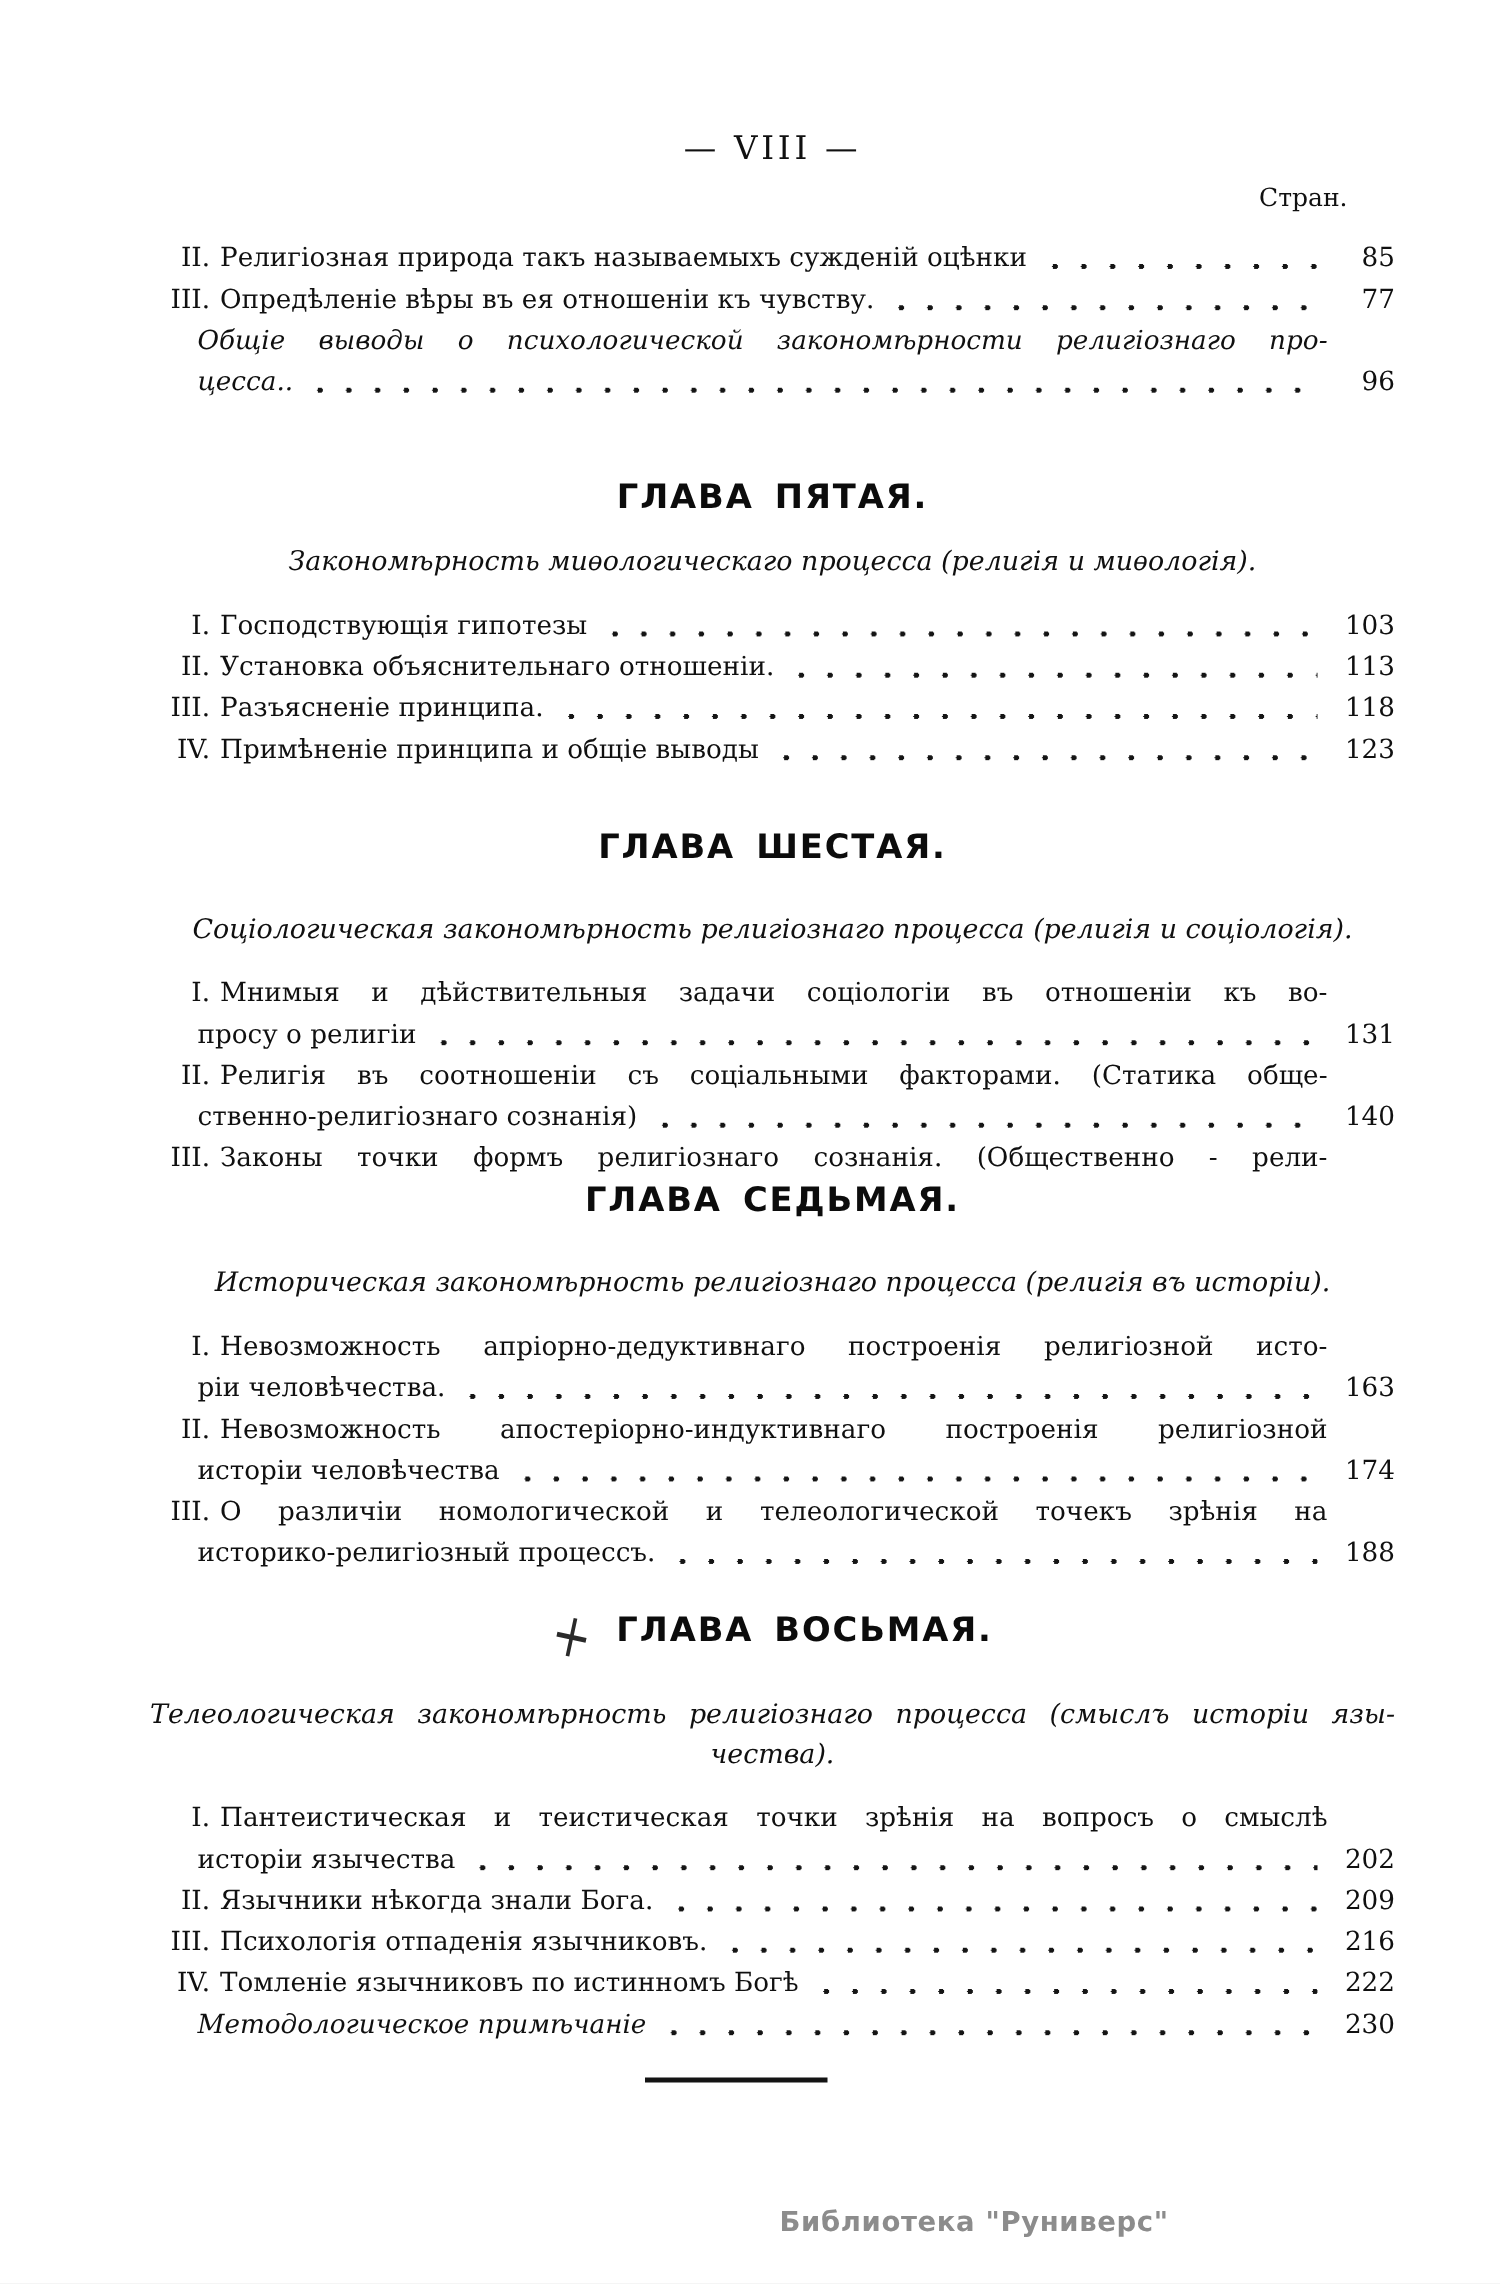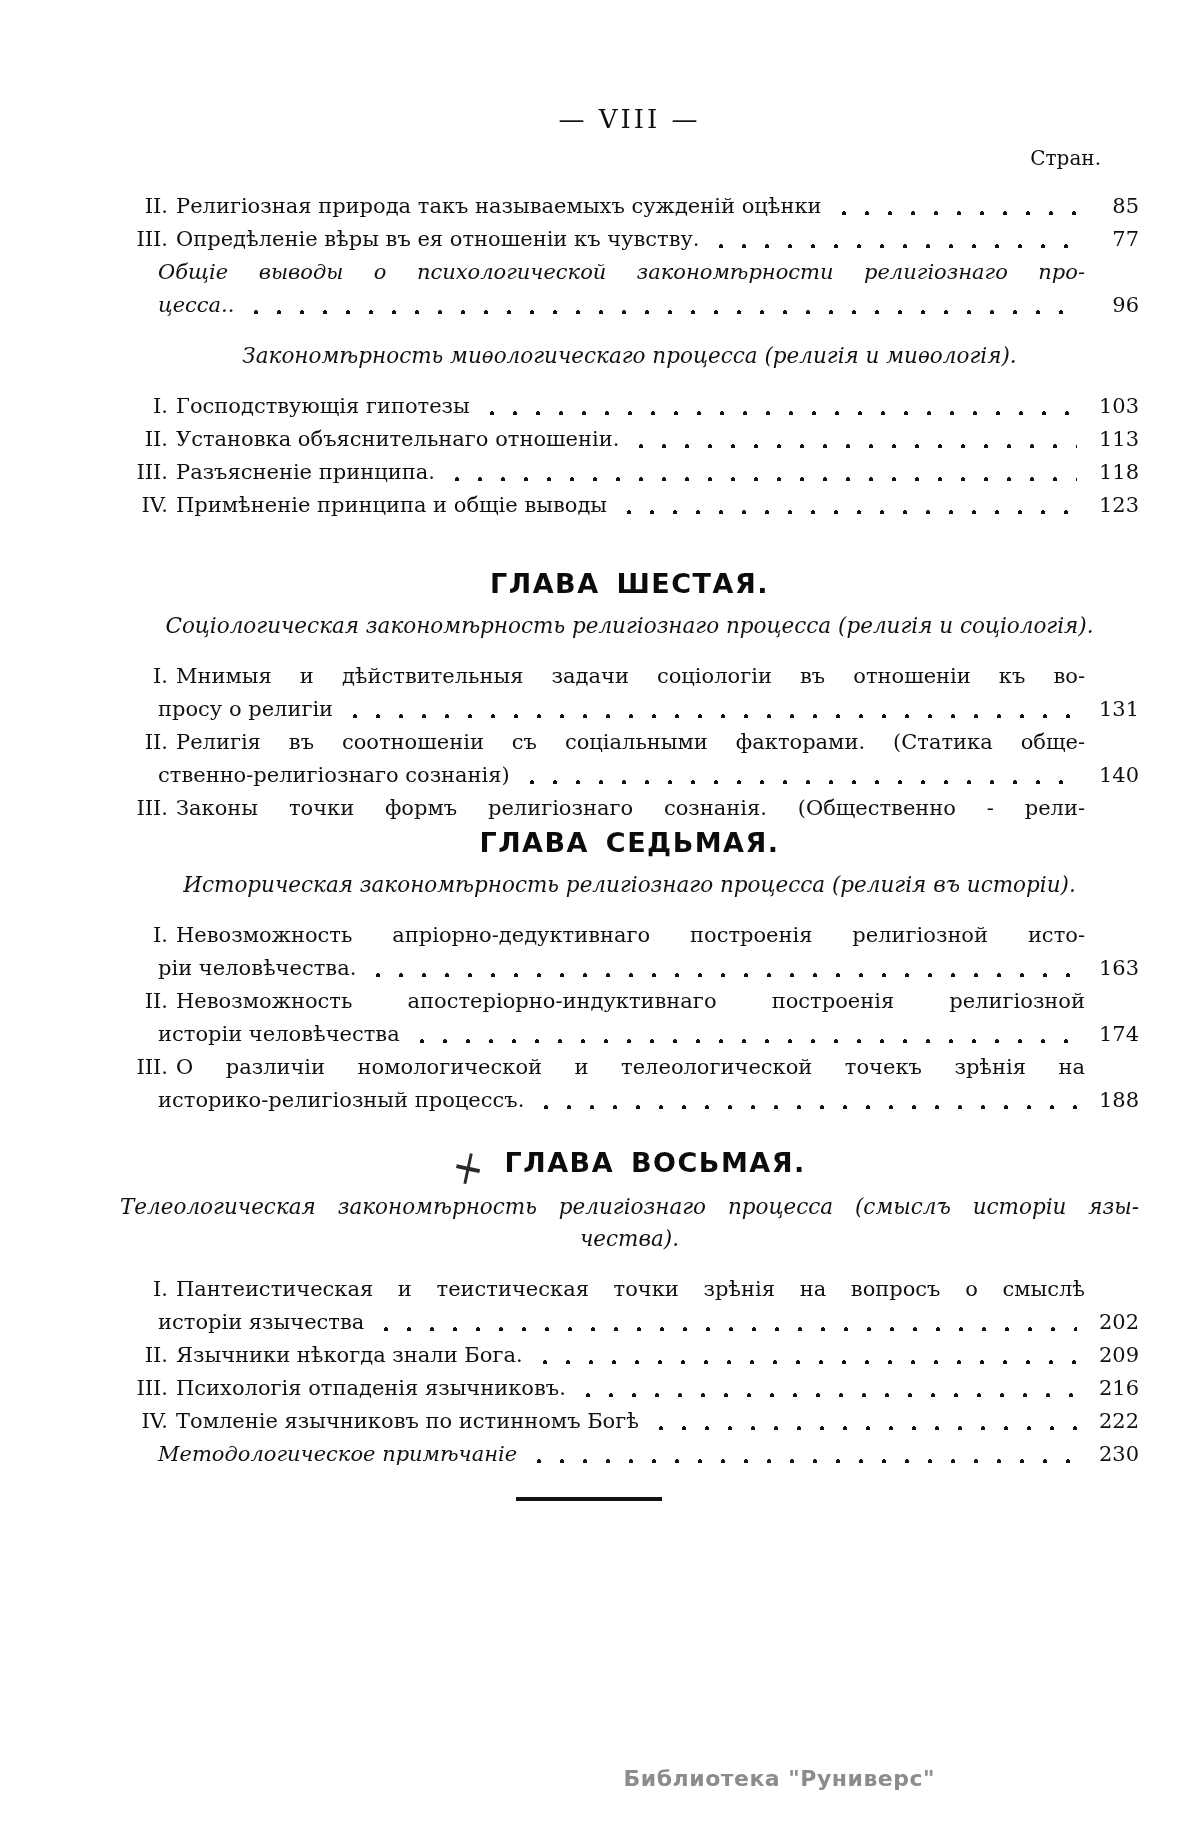--- a/index.html
+++ b/index.html
@@ -1,21 +1,21 @@
 <!DOCTYPE html>
 <html><head>
 <meta charset="utf-8">
 <style>
   html,body { margin:0; padding:0; background:#e8e8e8; }
   .page {
     width:1200px; height:1827px; background:#ffffff; position:relative;
     font-family:"DejaVu Serif", serif; color:#101010; overflow:hidden;
     margin:0 auto;
   }
-  .content { padding:102px 61px 0 120px; }
+  .content { padding:102px 84px 0 120px; }
 
   .page-roman { text-align:center; font-size:26px; letter-spacing:3px; line-height:34px; }
   .col-label { text-align:right; font-size:20px; margin:10px 38px 20px 0; line-height:24px; }
 
   .entry { display:flex; align-items:baseline; font-size:21px; line-height:33px; }
   .num { flex:none; width:48px; margin-right:8px; text-align:right; }
   .num.empty { width:30px; }
   .txt { white-space:nowrap; }
   .txt.fill { flex:1; white-space:normal; text-align:justify; text-align-last:justify; }
   .sp { flex:none; width:54px; }
@@ -35,21 +35,21 @@
   .ch6 .chapter-head { margin-top:44px; }
   .ch7 .chapter-head { }
   .ch8 .chapter-head { margin-top:28px; }
 
   .pencil-mark {
     display:inline-block; font-family:"DejaVu Serif", serif; font-weight:400;
     font-size:38px; color:#2a2a2a; transform:rotate(12deg) scaleY(1.3) translateY(2px);
     margin-right:18px; vertical-align:-6px;
   }
 
-  .subtitle { margin-top:8px; font-style:italic; font-size:21.5px; line-height:32px; text-align:center; }
+  .subtitle { margin-top:32px; font-style:italic; font-size:21.5px; line-height:32px; text-align:center; }
   .subtitle .fill-line { display:block; text-align:justify; text-align-last:justify; }
   .subtitle .center-line { display:block; text-align:center; }
   .ch5 .subtitle { margin-top:18px; }
 
   .entries { margin-top:18px; }
 
   .divider {
     width:146px; height:4px; background:#131313; margin:26px 0 0 396px;
   }
 
@@ -88,20 +88,21 @@
       </div>
       <div class="entry">
         <span class="num empty"></span>
         <span class="txt it">цесса..</span>
         <span class="leader"></span>
         <span class="pg">96</span>
       </div>
     </div>
 
     <div class="ch5">
+      <div class="chapter-head">ГЛАВА ПЯТАЯ.</div>
       <div class="subtitle">Закономѣрность миѳологическаго процесса (религія и миѳологія).</div>
       <div class="entries">
         <div class="entry">
           <span class="num">I.</span>
           <span class="txt">Господствующія гипотезы</span>
           <span class="leader"></span>
           <span class="pg">103</span>
         </div>
         <div class="entry">
           <span class="num">II.</span>

